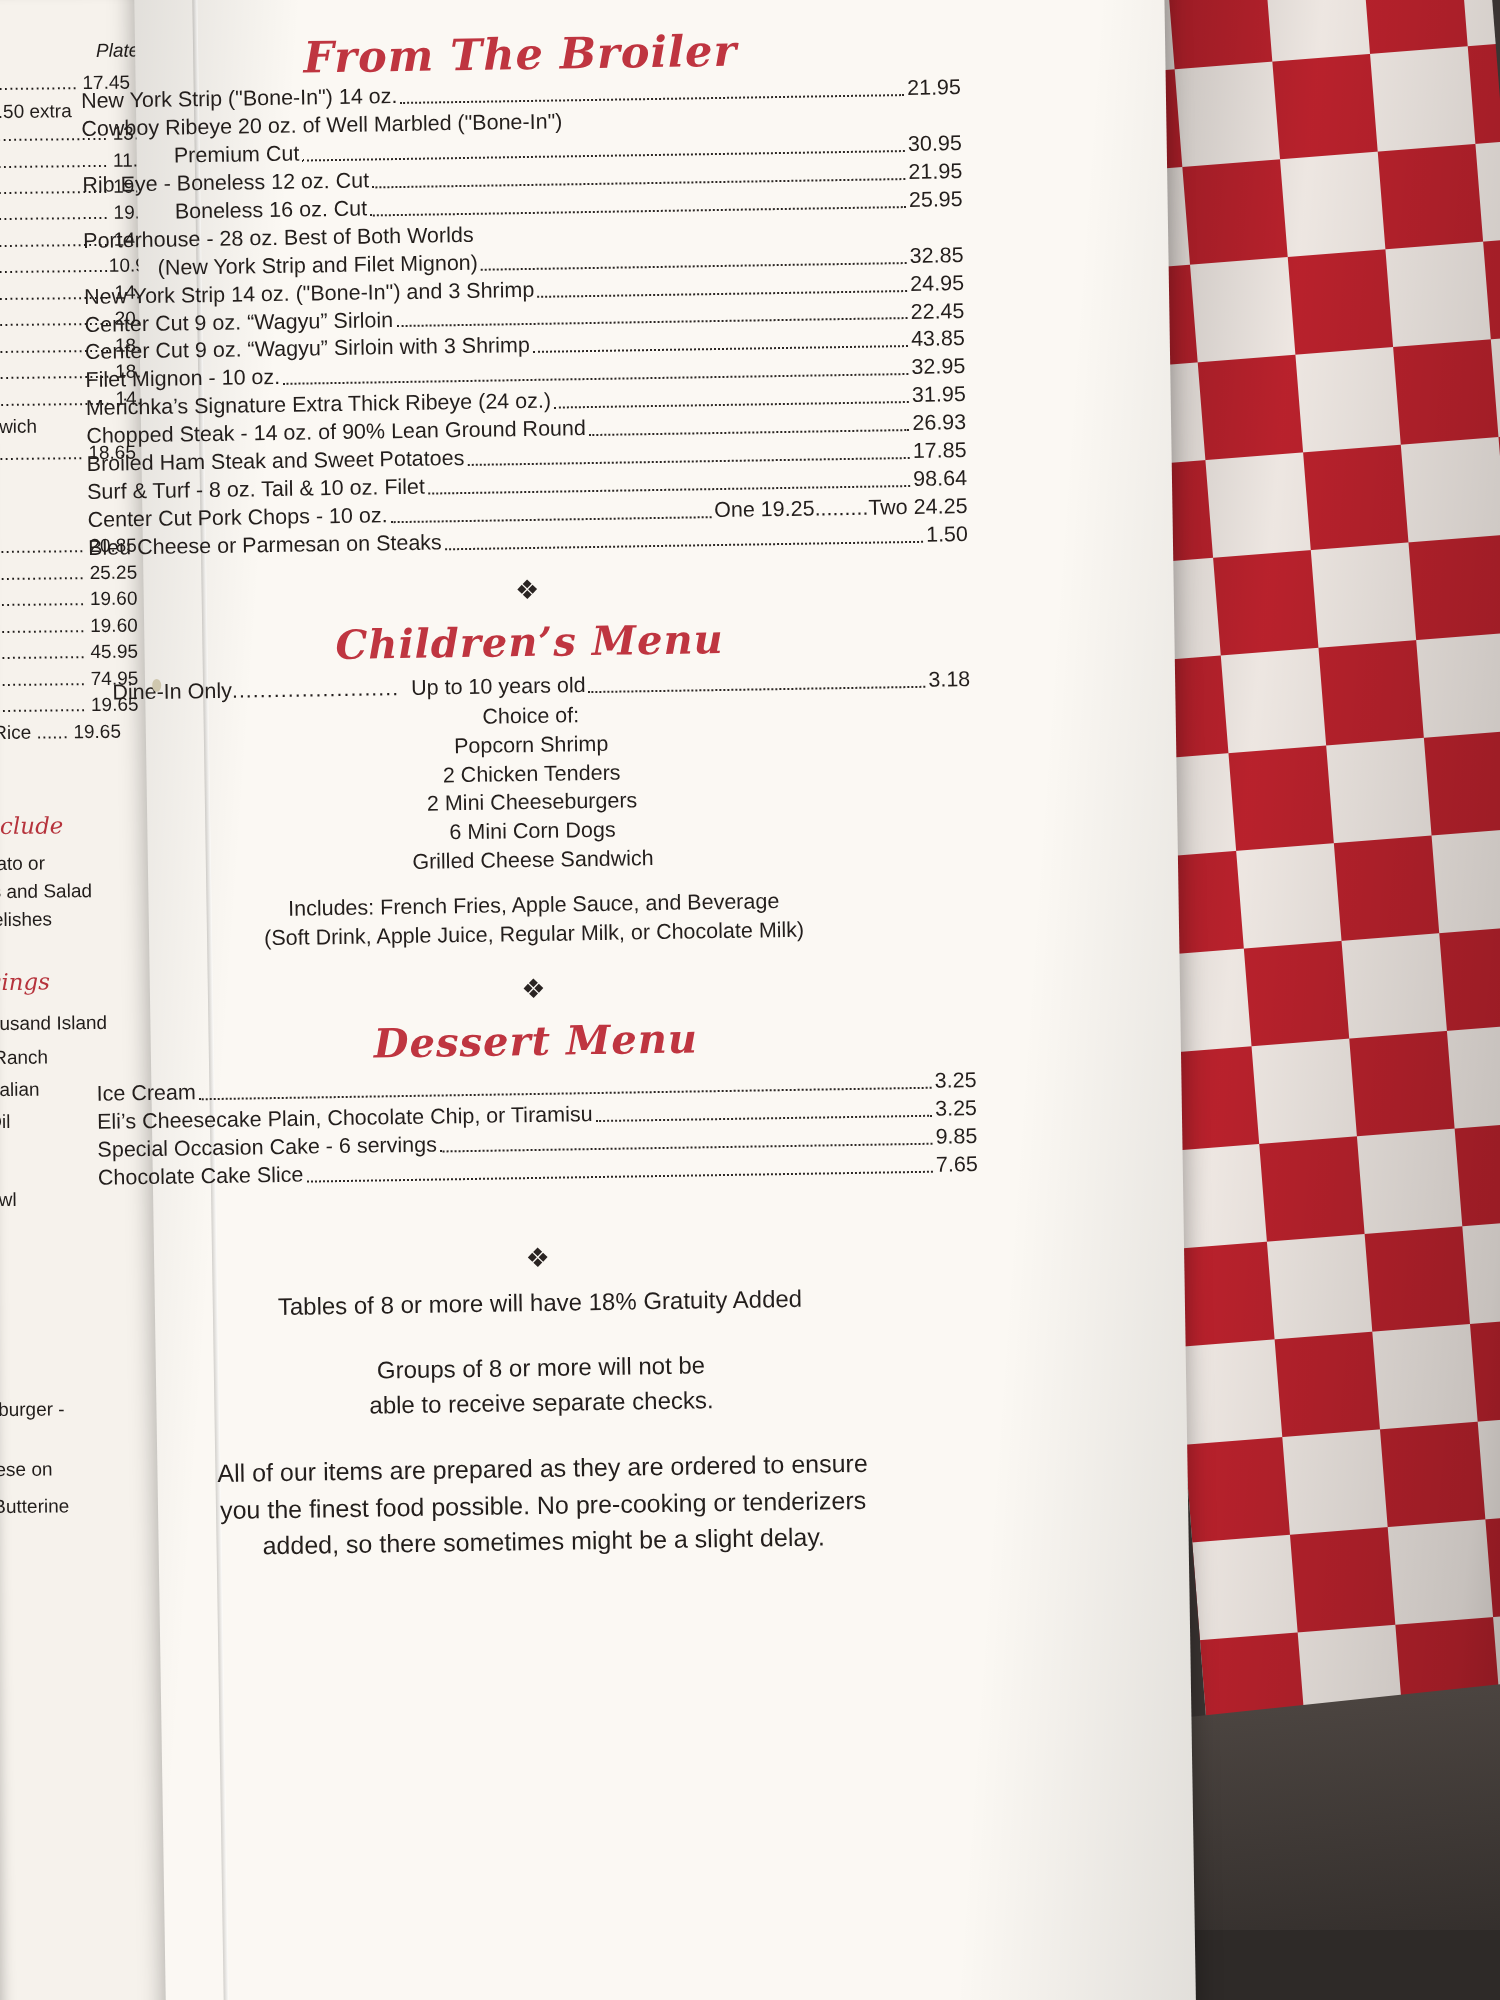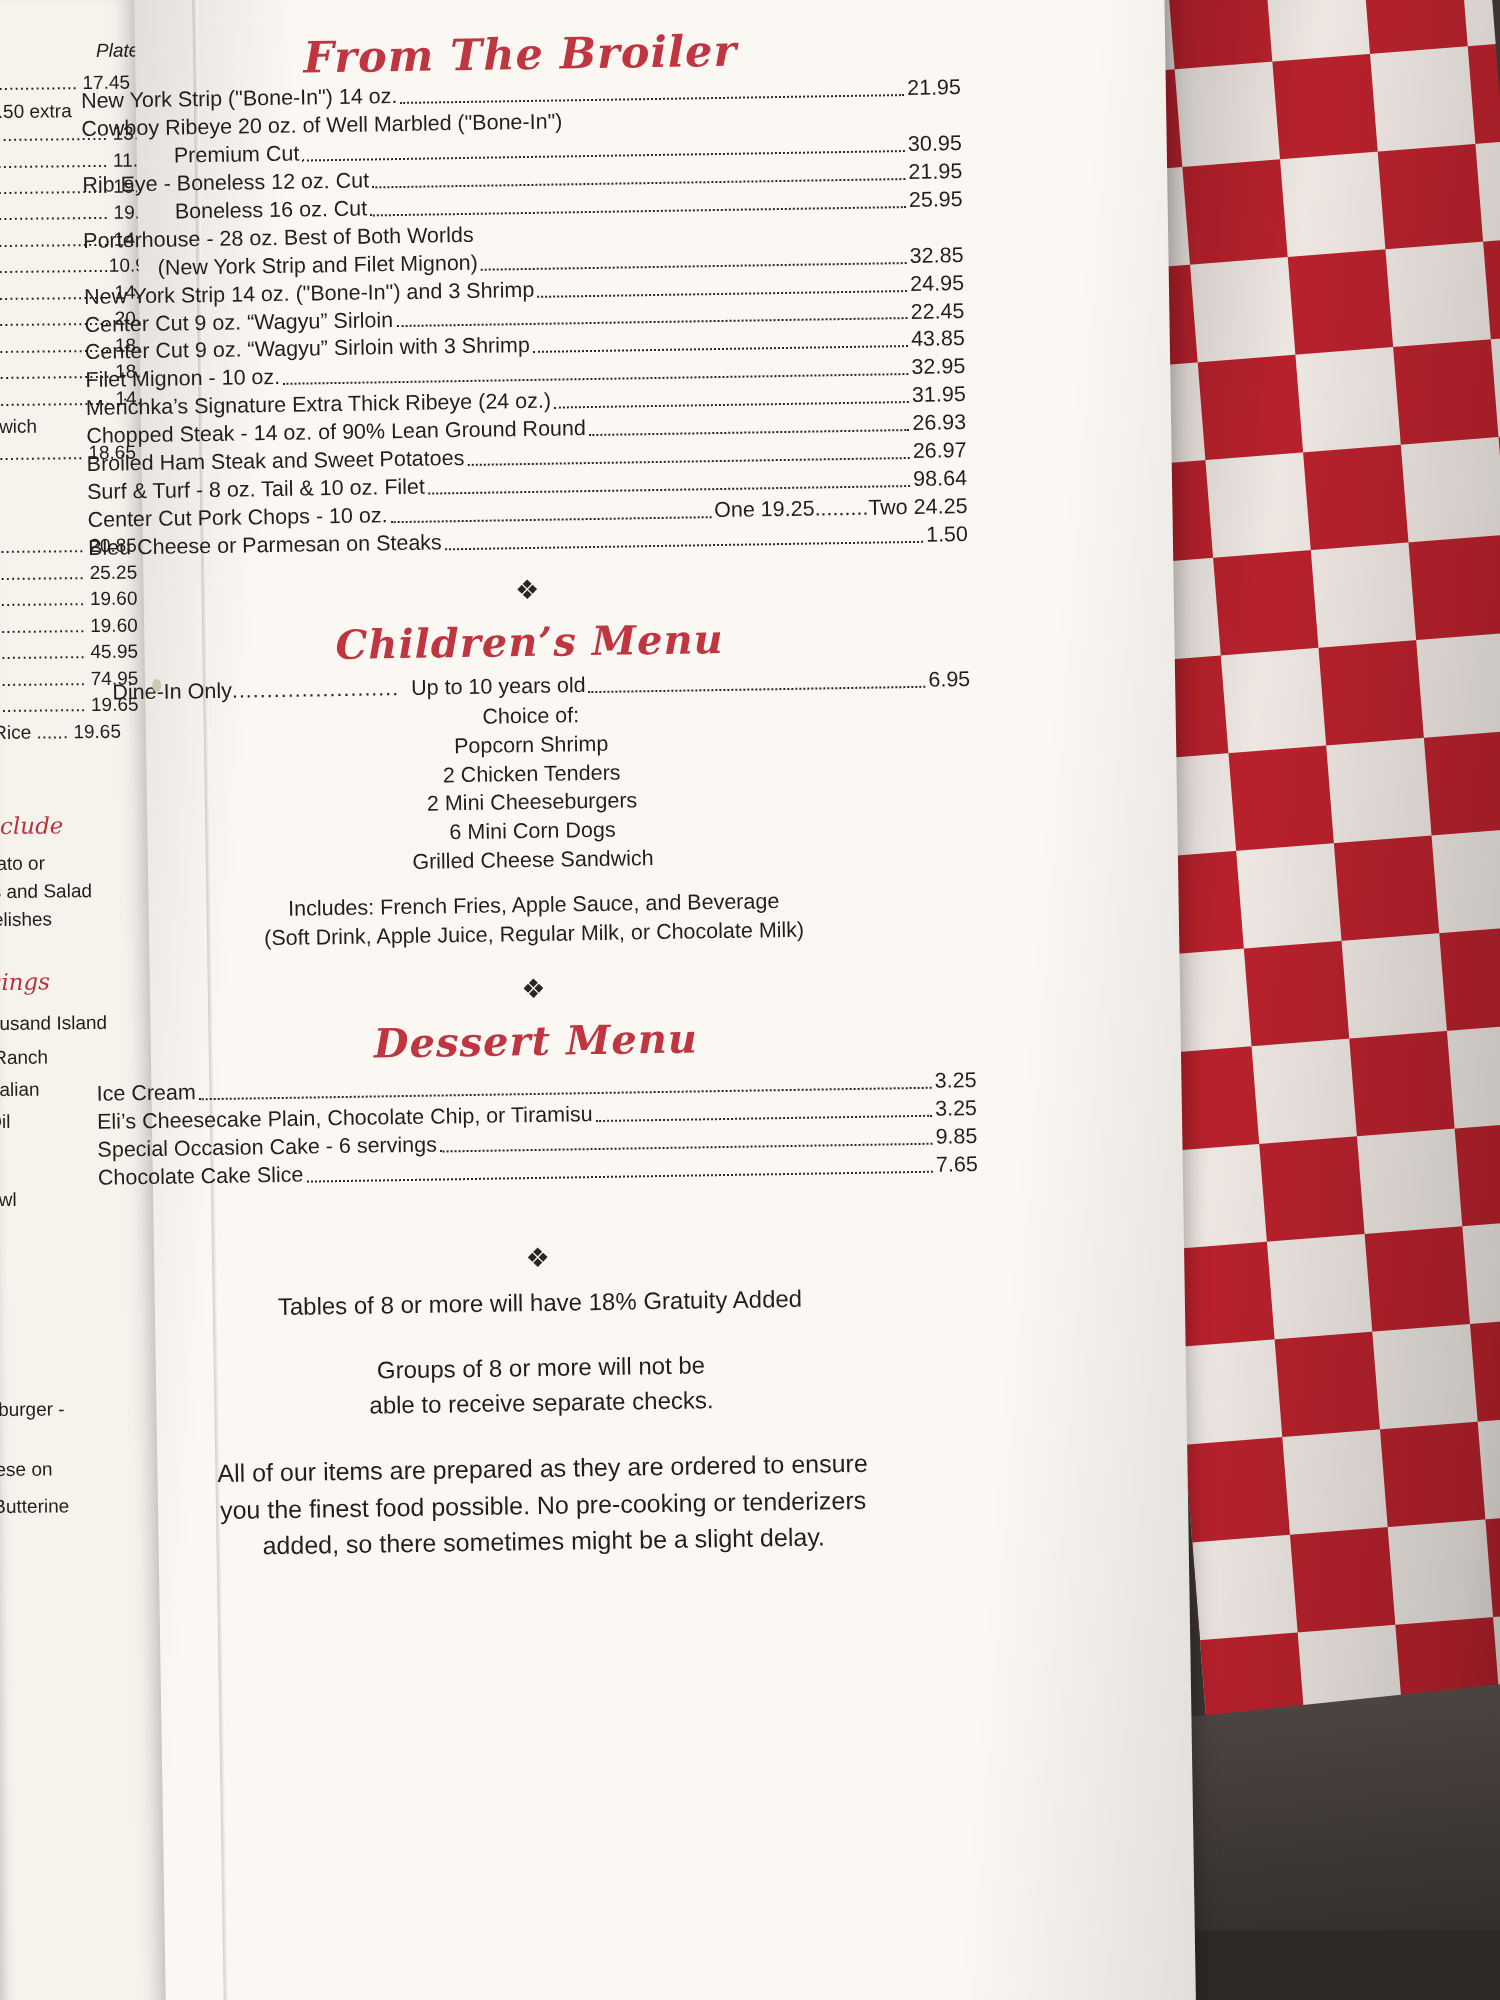--- a/index.html
+++ b/index.html
@@ -316,21 +316,21 @@
           <span class="pr">31.95</span>
         </div>
         <div class="mrow">
           <span class="nm">Chopped Steak - 14 oz. of 90% Lean Ground Round</span>
           <span class="dots"></span>
           <span class="pr">26.93</span>
         </div>
         <div class="mrow">
           <span class="nm">Broiled Ham Steak and Sweet Potatoes</span>
           <span class="dots"></span>
-          <span class="pr">26.97</span>
+          <span class="pr">17.85</span>
         </div>
         <div class="mrow">
           <span class="nm">Surf &amp; Turf - 8 oz. Tail &amp; 10 oz. Filet</span>
           <span class="dots"></span>
           <span class="pr">98.64</span>
         </div>
         <div class="mrow">
           <span class="nm">Center Cut Pork Chops - 10 oz.</span>
           <span class="dots"></span>
           <span class="pr">One 19.25.........Two 24.25</span>
@@ -346,21 +346,21 @@
 
     <h1 class="script-title t-children">Children’s Menu</h1>
 
     <div style="position:relative; margin-top:8px;">
       <span class="bullet-dot"></span>
       <div class="mrow" style="padding-left:22px;">
         <span class="nm">Dine-In Only</span>
         <span class="nm" style="letter-spacing:1px;">........................</span>
         <span class="nm" style="padding-left:12px;">Up to 10 years old</span>
         <span class="dots"></span>
-        <span class="pr">6.95</span>
+        <span class="pr">3.18</span>
       </div>
     </div>
 
     <div class="center plain" style="margin-top:2px;">Choice of:</div>
     <div class="kids-list" id="kids-options">
         <div>Popcorn Shrimp</div>
         <div>2 Chicken Tenders</div>
         <div>2 Mini Cheeseburgers</div>
         <div>6 Mini Corn Dogs</div>
         <div>Grilled Cheese Sandwich</div>

